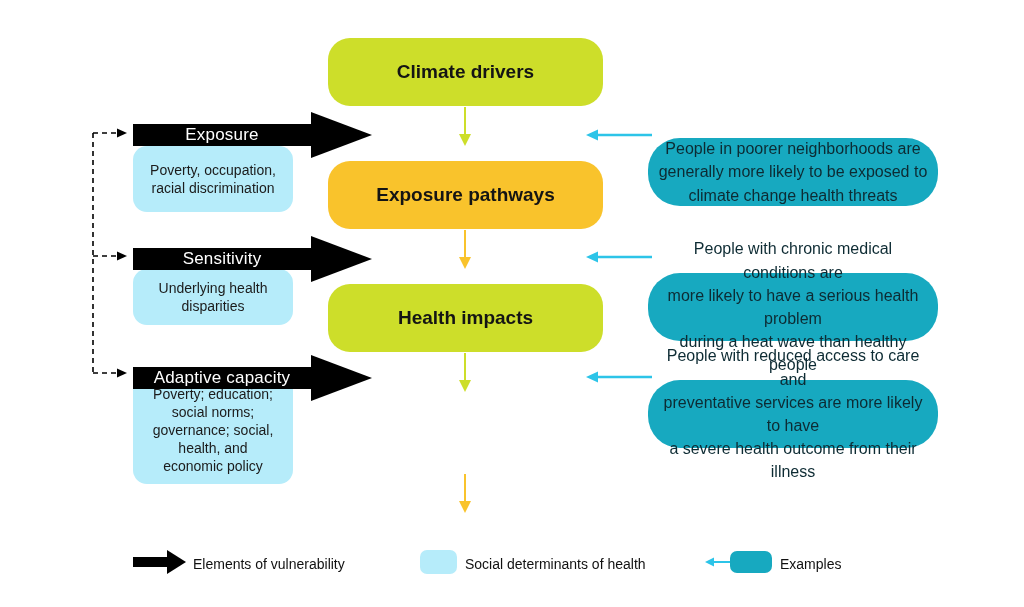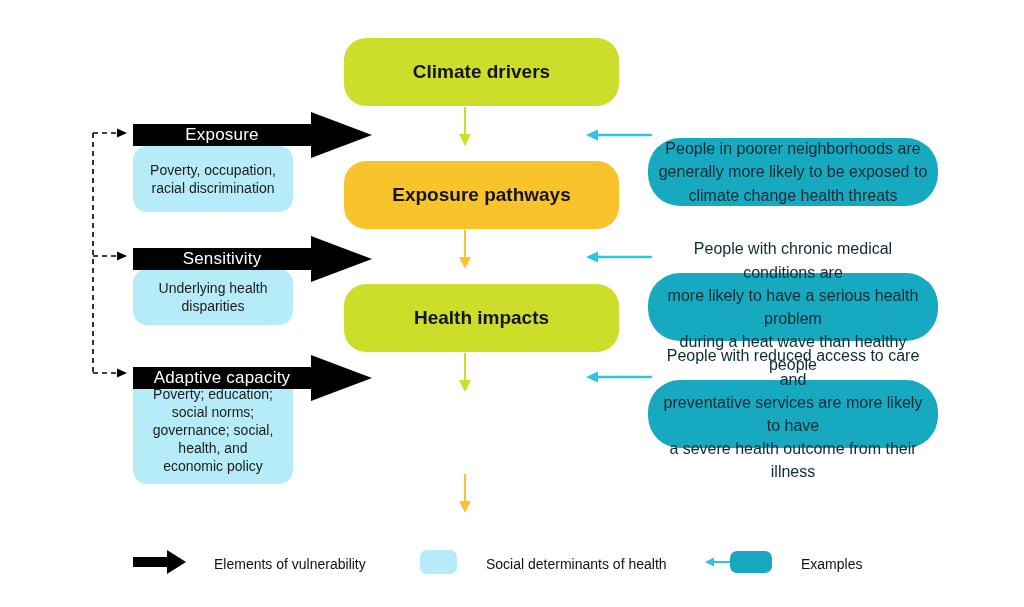--- a/index.html
+++ b/index.html
@@ -14,21 +14,21 @@
   html,body{background:#fff;}
   body{font-family:"Liberation Sans", sans-serif;color:var(--ink);}
   .canvas{
     position:relative;width:1024px;height:607px;background:#ffffff;overflow:hidden;
   }
 
   
   .flow-box{
     position:absolute;left:328px;width:275px;height:68px;border-radius:22px;
     display:flex;align-items:center;justify-content:center;
-    font-size:19px;font-weight:600;color:var(--ink);text-align:center;margin-left:16px;
+    font-size:19px;font-weight:600;color:var(--ink);text-align:center;
   }
   .flow-box.green{background:var(--chartreuse);}
   .flow-box.orange{background:var(--orange);}
 
   .down-arrow{position:absolute;left:456px;width:18px;height:40px;}
   .down-arrow.green{color:var(--chartreuse);}
   .down-arrow.orange{color:var(--orange);}
 
   
   .vuln-arrow{position:absolute;left:133px;width:240px;height:46px;z-index:3;}
@@ -67,21 +67,21 @@
 
   .cyan-arrow{position:absolute;width:66px;height:14px;color:var(--cyan-arrow);}
   .ca-1{left:586px;top:128px;}
   .ca-2{left:586px;top:250px;}
   .ca-3{left:586px;top:370px;}
 
   
   .dashed-connector{position:absolute;left:85px;top:125px;width:52px;height:260px;color:#000;}
 
   
-  .legend-label{position:absolute;font-size:14px;color:#111;top:555px;line-height:18px;margin-left:21px;}
+  .legend-label{position:absolute;font-size:14px;color:#111;top:555px;line-height:18px;}
   .legend-arrow{position:absolute;left:133px;top:550px;width:54px;height:24px;}
   .legend-arrow .bar{position:absolute;left:0;top:7px;width:34px;height:10px;background:#000;}
   .legend-arrow .tip{
     position:absolute;left:34px;top:0;width:0;height:0;
     border-top:12px solid transparent;border-bottom:12px solid transparent;
     border-left:19px solid #000;
   }
   .legend-swatch-blue{
     position:absolute;left:420px;top:550px;width:37px;height:24px;
     background:var(--light-blue);border-radius:7px;

